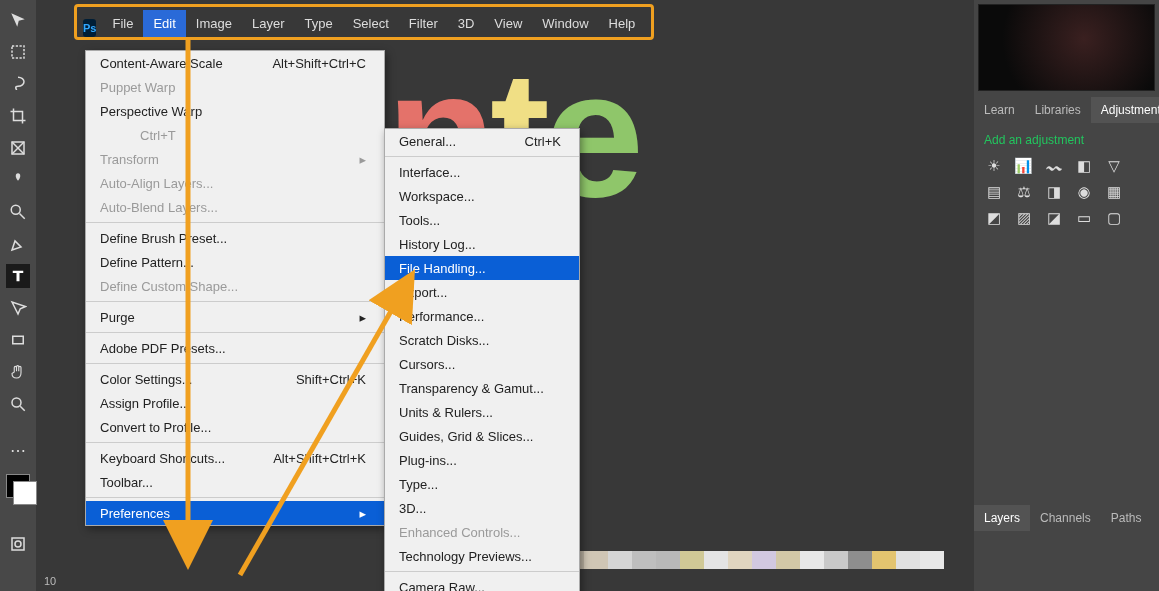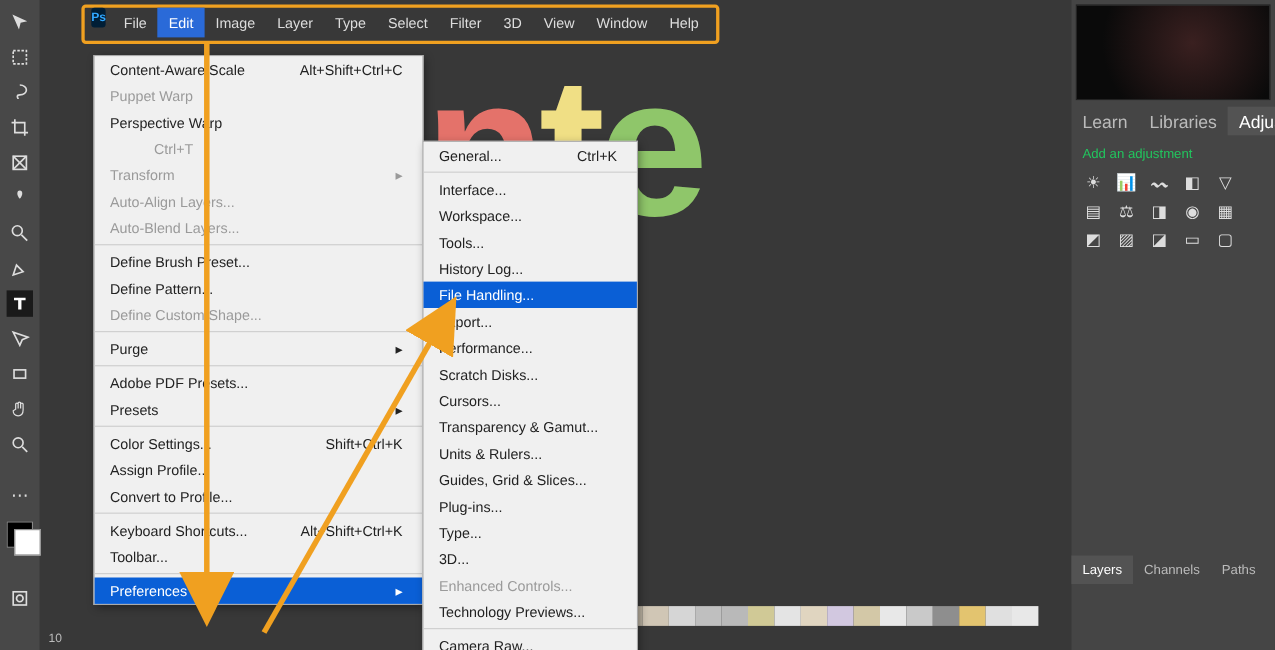--- a/index.html
+++ b/index.html
@@ -1,16 +1,16 @@
 <!DOCTYPE html>
 <html><head>
 <meta charset="utf-8">
 <style>
   html,body{margin:0;padding:0;width:1159px;height:591px;background:#383838;font-family:Arial,Helvetica,sans-serif;font-size:13px;color:#ccc;overflow:hidden;}
-  .menubar{position:absolute;left:74px;top:4px;width:562px;height:30px;border:3px solid #f0a020;border-radius:4px;display:flex;align-items:flex-start;padding:0 6px;gap:0;background:#383838;z-index:40;}
+  .menubar{position:absolute;left:74px;top:4px;width:562px;height:30px;border:3px solid #f0a020;border-radius:4px;display:flex;align-items:flex-end;padding:0 6px;gap:0;background:#383838;z-index:40;}
   .menubar .ps{width:18px;height:18px;background:#001e36;color:#31a8ff;font-weight:bold;font-size:11px;display:flex;align-items:center;justify-content:center;border-radius:3px;margin-right:6px;}
   .menubar span.mi{padding:6px 10px;color:#ddd;cursor:default;}
   .menubar span.mi.active{background:#2a6ad8;color:#fff;}
   
   .toolcol{position:absolute;left:0;top:0;width:36px;height:591px;background:#484848;display:flex;flex-direction:column;align-items:center;padding-top:8px;gap:8px;}
   .toolcol .tool{width:24px;height:24px;display:flex;align-items:center;justify-content:center;color:#ddd;font-size:16px;}
   .toolcol .tool.selected{background:#1a1a1a;}
   .toolcol svg{width:18px;height:18px;fill:#ddd;}
   .swatch{margin-top:4px;width:22px;height:22px;background:#000;border:1px solid #888;position:relative;}
   .swatch::after{content:"";position:absolute;left:6px;top:6px;width:22px;height:22px;background:#fff;border:1px solid #888;}
@@ -31,21 +31,21 @@
   .menu .row.sel{background:#0a5fd6;color:#ffffff;}
   .menu .row .lab{flex:1;}
   .menu .row .sc{margin-left:40px;color:inherit;}
   .menu .row .ar{margin-left:30px;}
   .menu hr{border:none;border-top:1px solid #ccc;margin:3px 0;}
   #editMenu{left:85px;top:40px;width:298px;margin-top:10px;}
   #prefMenu{left:384px;top:128px;width:194px;}
   
   .rpanel{position:absolute;right:0;top:0;width:185px;height:591px;background:#454545;}
   .preview{height:85px;background:radial-gradient(circle at 60% 40%,#3a2020,#0a0a0a 70%);margin:4px 4px 6px 4px;border:1px solid #222;}
-  .tabs{display:flex;height:26px;font-size:16px;align-items:stretch;}
+  .tabs{display:flex;height:26px;font-size:12px;align-items:stretch;}
   .tabs span{padding:6px 10px;color:#bbb;}
   .tabs span.act{background:#535353;color:#fff;}
   .adjlabel{padding:10px 10px 6px 10px;font-size:12px;color:#22c55e;}
   .iconrow{display:flex;gap:10px;padding:4px 10px;}
   .iconrow span{width:20px;height:18px;display:flex;align-items:center;justify-content:center;color:#ddd;font-size:15px;}
   .tabs2{position:absolute;left:0;right:0;top:505px;display:flex;height:26px;font-size:12px;}
   .tabs2 span{padding:6px 10px;color:#bbb;}
   .tabs2 span.act{background:#535353;color:#fff;}
   
   .arrow{position:absolute;z-index:80;pointer-events:none;}
@@ -210,24 +210,20 @@
     </div>
     <hr>
     <div class="row">
       <span class="lab">Purge</span>
       <span class="ar">▸</span>
     </div>
     <hr>
     <div class="row">
       <span class="lab">Adobe PDF Presets...</span>
     </div>
-    <div class="row">
-      <span class="lab">Presets</span>
-      <span class="ar">▸</span>
-    </div>
     <hr>
     <div class="row">
       <span class="lab">Color Settings...</span>
       <span class="sc">Shift+Ctrl+K</span>
     </div>
     <div class="row">
       <span class="lab">Assign Profile...</span>
     </div>
     <div class="row">
       <span class="lab">Convert to Profile...</span>

